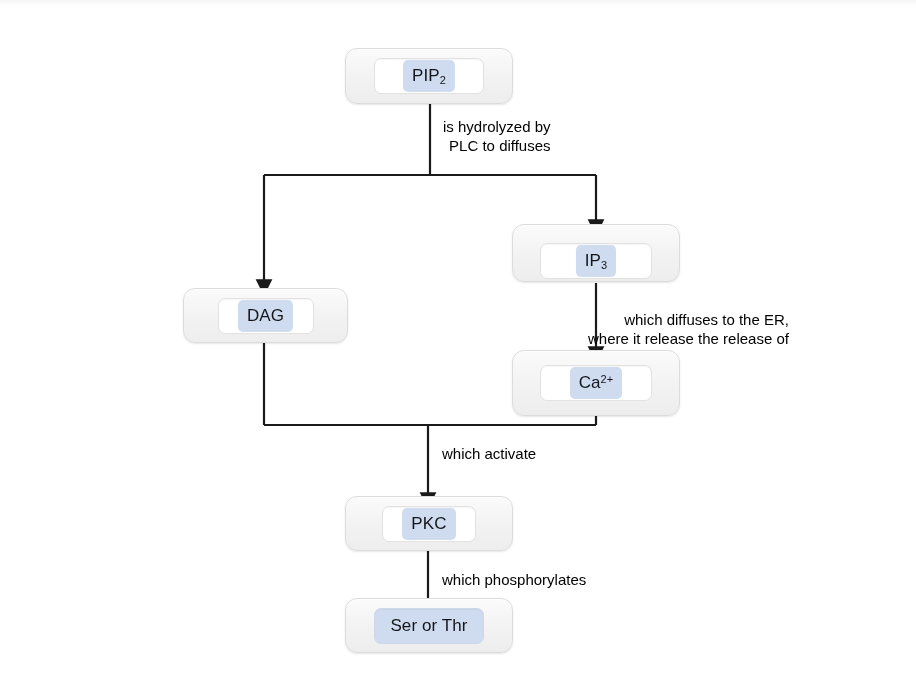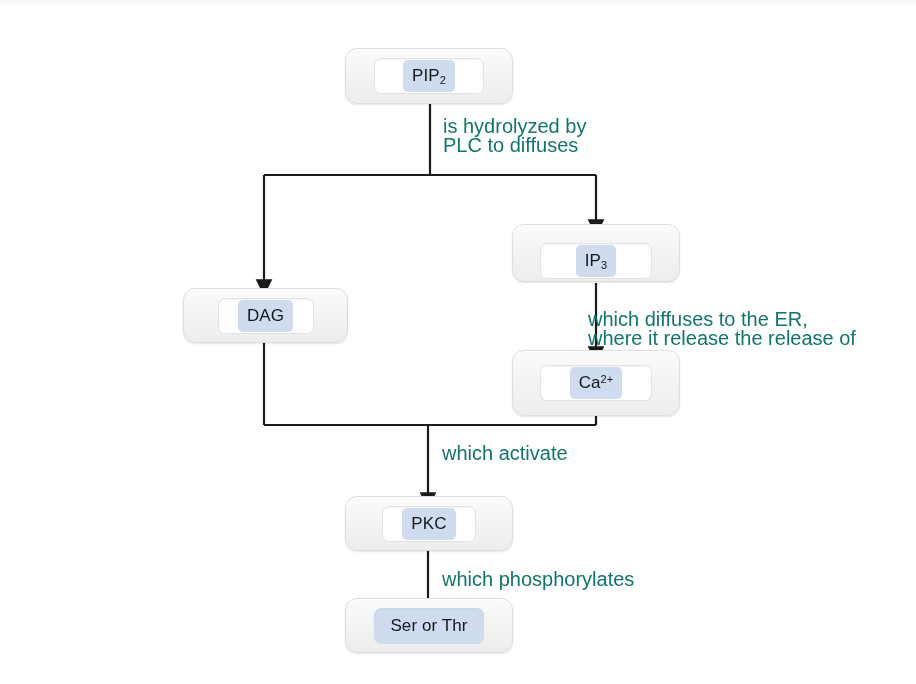--- a/index.html
+++ b/index.html
@@ -73,25 +73,26 @@
     border: 1px solid #cdd9ea;
     padding: 0;
   }
   .node.filled .chip {
     background: transparent;
   }
 
   
   .edge-label {
     position: absolute;
-    font-size: 20px;
-    color: #0f766e;
+    font-size: 15px;
+    color: #000000;
     line-height: 19px;
     white-space: nowrap;
     z-index: 6;
+    text-align: right;
   }
 
   
   #wires {
     position: absolute;
     left: 0; top: 0;
     width: 916px; height: 684px;
     z-index: 2;
   }
 </style>

